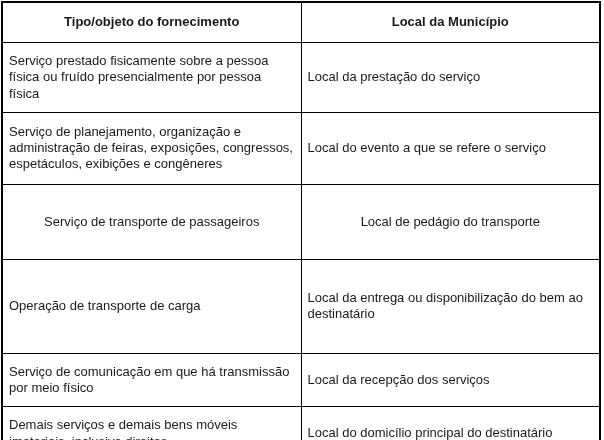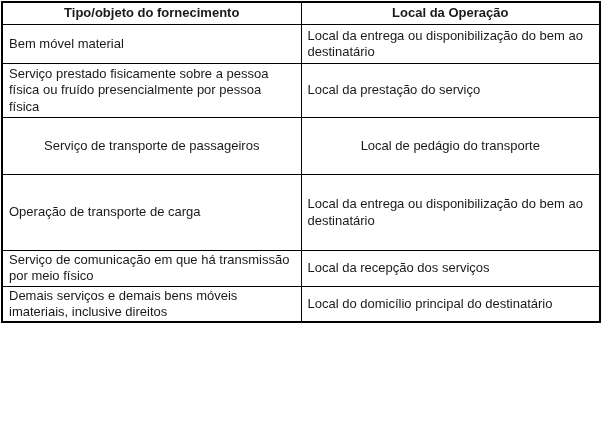--- a/index.html
+++ b/index.html
@@ -19,21 +19,21 @@
     width: 598px;
     border: 2px solid #000000;
   }
   table.doc-table th,
   table.doc-table td {
     border: 1px solid #000000;
     font-family: "Liberation Sans", sans-serif;
     font-size: 13px;
     line-height: 1.25;
     color: #1a1a1a;
-    padding: 1px 6px;
+    padding: 10px 6px;
     vertical-align: middle;
     overflow: hidden;
   }
   table.doc-table th {
     font-weight: 700;
     text-align: center;
     height: 19px;
   }
   table.doc-table td {
     text-align: left;
@@ -56,31 +56,31 @@
 
 <div class="table-wrap">
   <table class="doc-table">
     <colgroup>
       <col class="c1">
       <col class="c2">
     </colgroup>
     <thead>
       <tr>
         <th>Tipo/objeto do fornecimento</th>
-        <th>Local da Operação</th>
+        <th>Local da Município</th>
       </tr>
     </thead>
     <tbody>
       <tr>
-        <td>Bem móvel material</td>
-        <td>Local da entrega ou disponibilização do bem ao destinatário</td>
+        <td>Serviço prestado fisicamente sobre a pessoa física ou fruído presencialmente por pessoa física</td>
+        <td>Local da prestação do serviço</td>
       </tr>
       <tr>
-        <td>Serviço prestado fisicamente sobre a pessoa física ou fruído presencialmente por pessoa física</td>
-        <td>Local da prestação do serviço</td>
+        <td>Serviço de planejamento, organização e administração de feiras, exposições, congressos, espetáculos, exibições e congêneres</td>
+        <td>Local do evento a que se refere o serviço</td>
       </tr>
       <tr>
         <td>Serviço de transporte de passageiros</td>
         <td>Local de pedágio do transporte</td>
       </tr>
       <tr>
         <td>Operação de transporte de carga</td>
         <td>Local da entrega ou disponibilização do bem ao destinatário</td>
       </tr>
       <tr>

